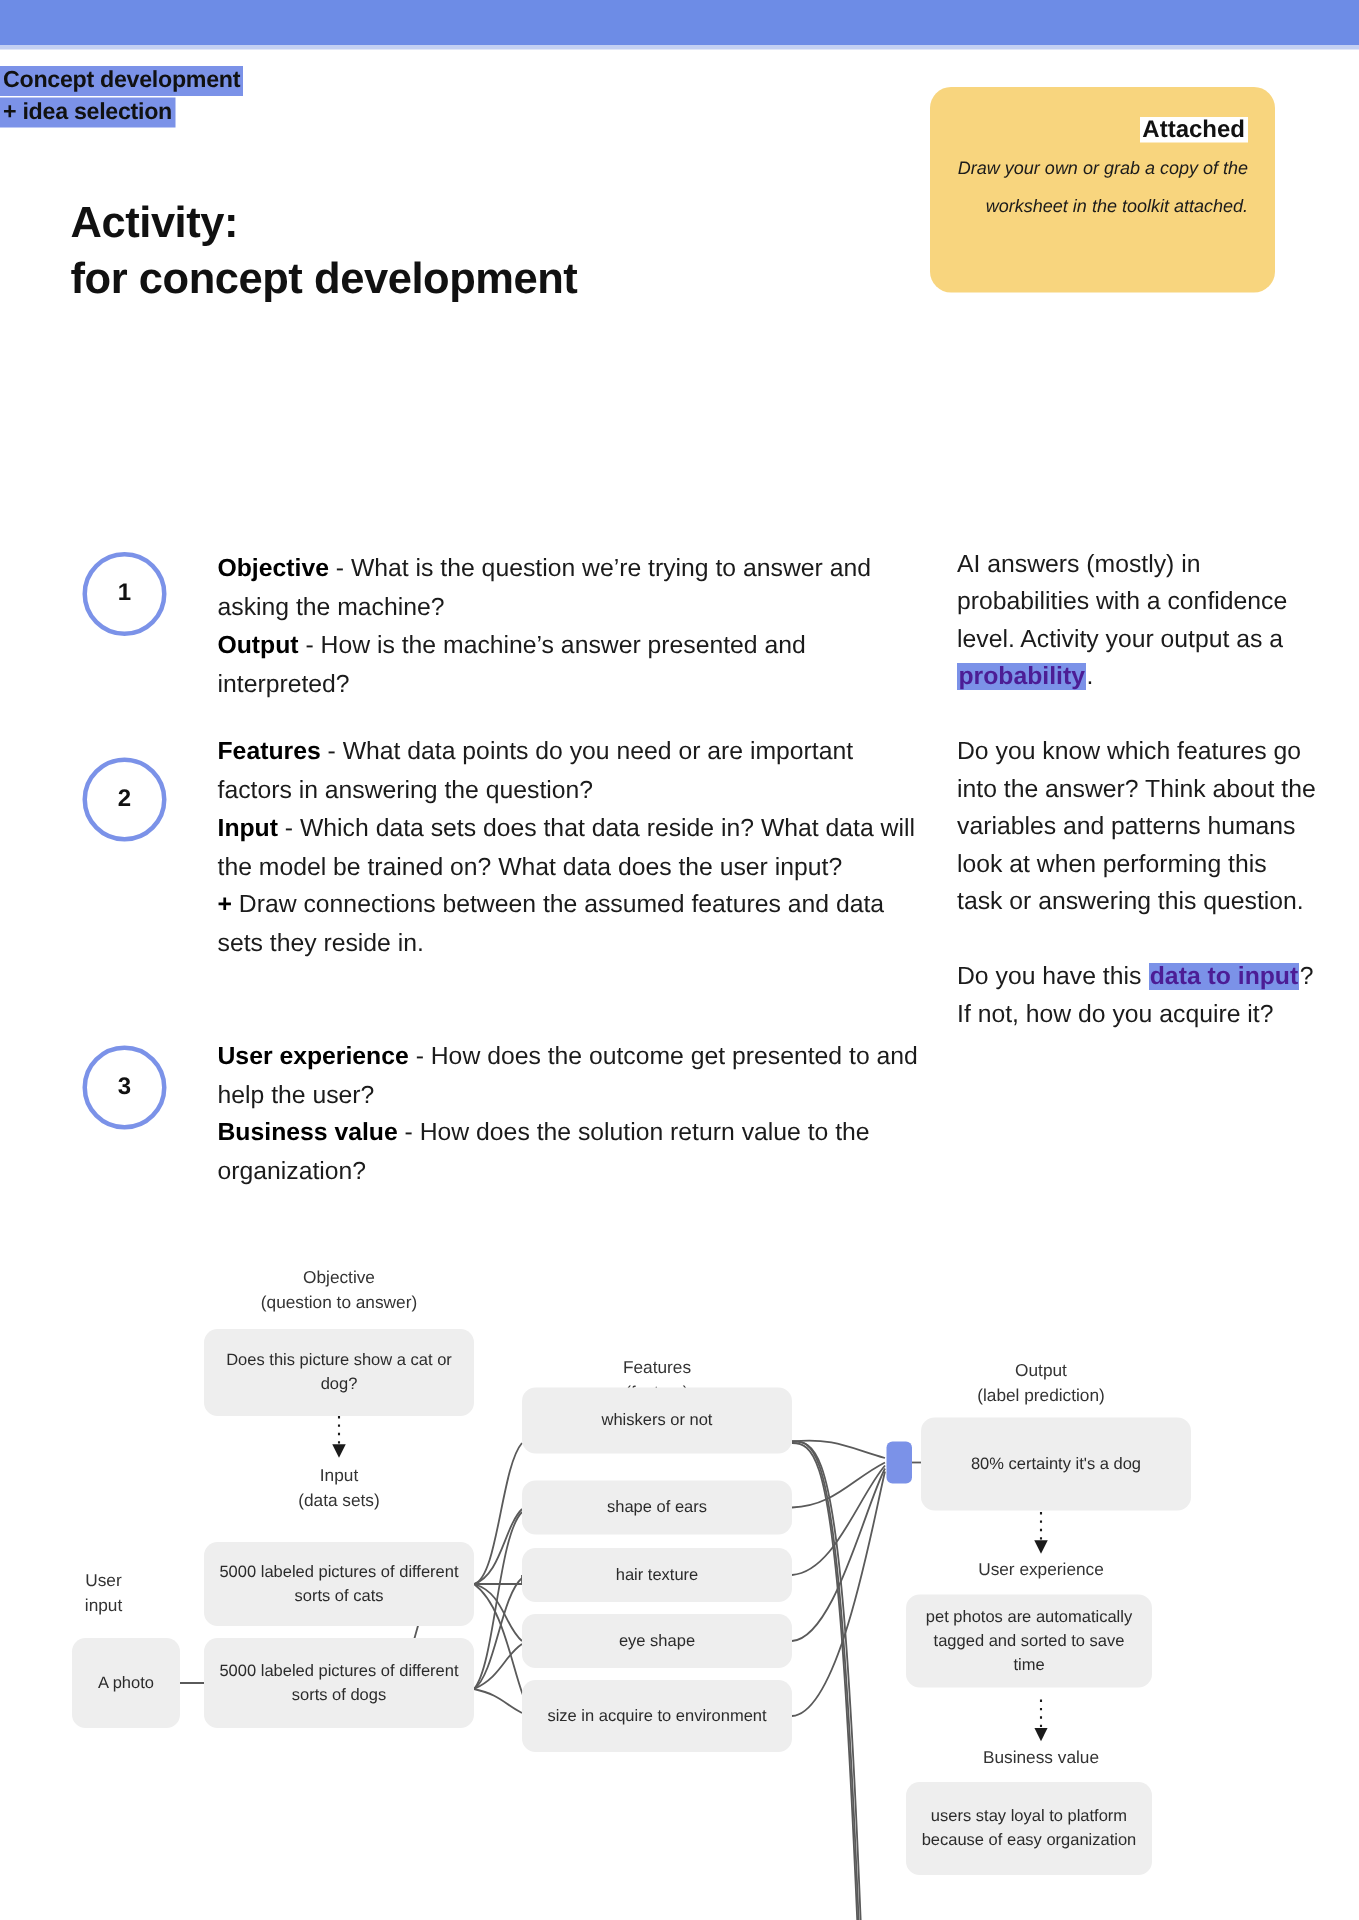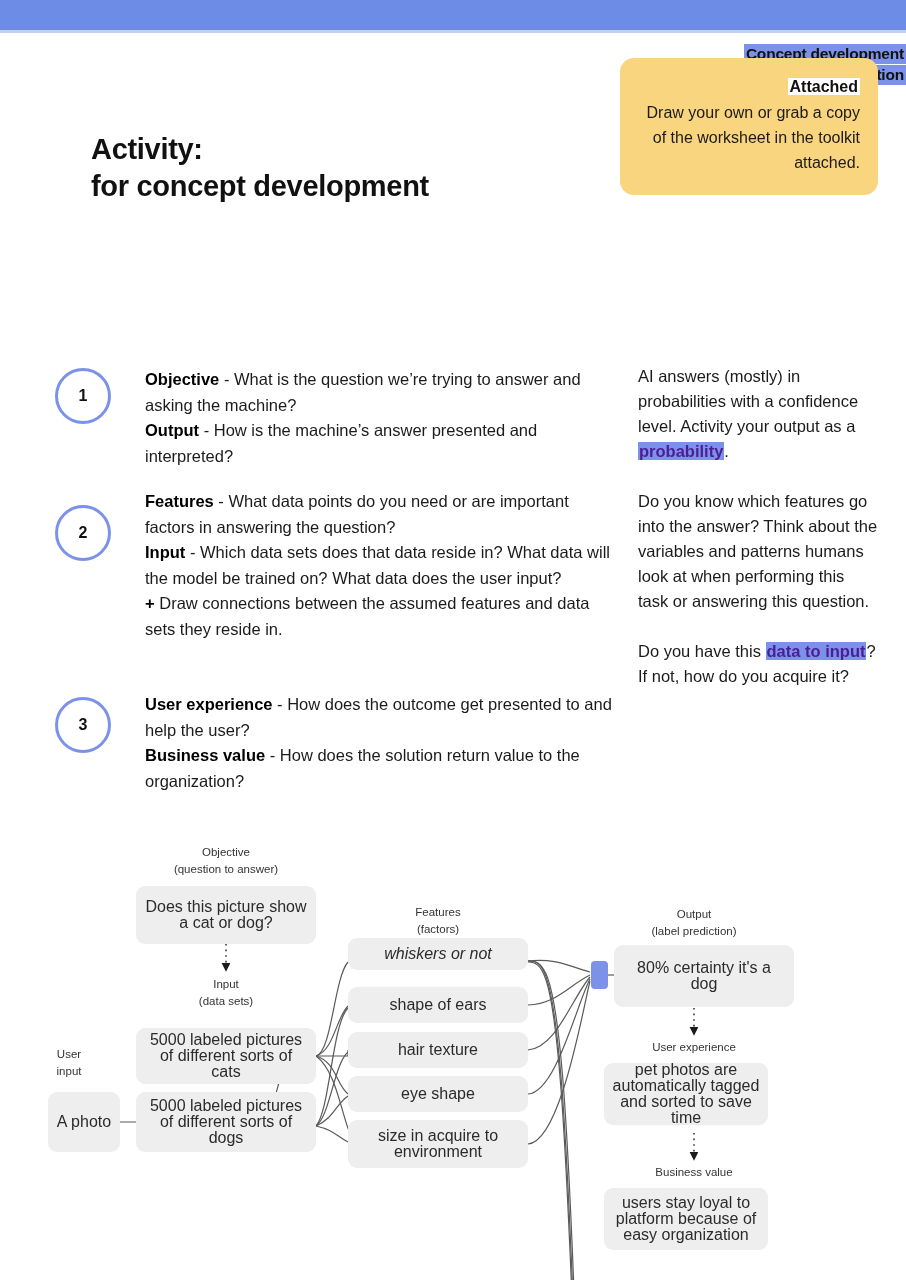--- a/index.html
+++ b/index.html
@@ -11,44 +11,44 @@
     -webkit-font-smoothing:antialiased;
   }
   .page{position:absolute;inset:0;}
 
   
   .topbar{position:absolute;left:0;top:0;width:906px;height:30px;background:#6d8ce6;}
   .topbar-underline{position:absolute;left:0;top:30px;width:906px;height:3px;background:#c3d0f2;}
 
   
   .kicker{
-    position:absolute;left:0;top:44px;width:906px;text-align:right;
+    position:absolute;left:0;top:44px;width:906px;text-align:left;
     font-size:0px;line-height:0;
   }
   .kicker span{
     display:inline-block;background:#7b92e8;color:#111;
     font-weight:bold;font-size:15.5px;line-height:20px;
     padding:0 2px;letter-spacing:-0.2px;
   }
   .kicker .l1{margin-bottom:1px;}
 
   
   .attached-card{
-    position:absolute;left:620px;top:58px;width:258px;height:137px;
+    position:absolute;left:620px;top:58px;width:230px;height:137px;
     background:#f8d57e;border-radius:14px;box-sizing:border-box;
     padding:18px 18px 0 18px;text-align:right;
   }
   .attached-title{font-size:16px;font-weight:bold;line-height:22px;color:#111;}
   .attached-title span{background:#ffffff;padding:0 2px;}
-  .attached-body{font-size:16px;line-height:25px;color:#1b1b1b;margin-top:2px;}
+  .attached-body{font-size:12px;line-height:25px;color:#1b1b1b;margin-top:2px;font-style:italic;}
 
   
   .heading{position:absolute;left:47px;top:131px;width:560px;}
   .heading .h-line{
-    font-size:29px;font-weight:bold;line-height:37px;color:#111;letter-spacing:-0.3px;margin-left:44px;
+    font-size:29px;font-weight:bold;line-height:37px;color:#111;letter-spacing:-0.3px;
   }
   .heading .hl{display:inline-block;background:#7b92e8;padding:0 3px;margin-left:-3px;}
 
   
   .intro{
     position:absolute;left:47px;top:266px;width:680px;
     font-size:16.5px;line-height:25.5px;color:#1b1b1b;
   }
 
   
@@ -84,21 +84,21 @@
   
   .flow{position:absolute;left:0;top:838px;width:906px;height:442px;}
   .flow svg{position:absolute;left:0;top:0;}
   .cap{
     position:absolute;text-align:center;
     font-size:11.5px;line-height:17px;color:#333;
   }
   .node{
     position:absolute;background:#eeeeee;border-radius:9px;box-sizing:border-box;
     display:flex;align-items:center;justify-content:center;text-align:center;
-    font-size:16px;line-height:16px;color:#2b2b2b;padding:4px 8px;
+    font-size:11px;line-height:16px;color:#2b2b2b;padding:4px 8px;
   }
   .conn-node{
     position:absolute;background:#7b92e8;border-radius:4px;
   }
 </style>
 </head>
 <body>
 
 <div class="page">
 
@@ -219,21 +219,21 @@
     </div>
     <div class="node" style="left:48px;top:254px;width:72px;height:60px;">A photo</div>
 
     <div class="node" style="left:136px;top:190px;width:180px;height:56px;">5000 labeled pictures of different sorts of cats</div>
     <div class="node" style="left:136px;top:254px;width:180px;height:60px;">5000 labeled pictures of different sorts of dogs</div>
 
     <div class="cap" style="left:348px;top:66px;width:180px;">
       <div>Features</div>
       <div>(factors)</div>
     </div>
-    <div class="node" style="left:348px;top:100px;width:180px;height:32px;font-style:italic;">whiskers or not</div>
+    <div class="node" style="left:348px;top:87px;width:180px;height:44px;">whiskers or not</div>
     <div class="node" style="left:348px;top:149px;width:180px;height:36px;">shape of ears</div>
     <div class="node" style="left:348px;top:194px;width:180px;height:36px;">hair texture</div>
     <div class="node" style="left:348px;top:238px;width:180px;height:36px;">eye shape</div>
     <div class="node" style="left:348px;top:282px;width:180px;height:48px;">size in acquire to environment</div>
 
     <div class="conn-node" style="left:591px;top:123px;width:17px;height:28px;"></div>
 
     <div class="cap" style="left:604px;top:68px;width:180px;">
       <div>Output</div>
       <div>(label prediction)</div>

